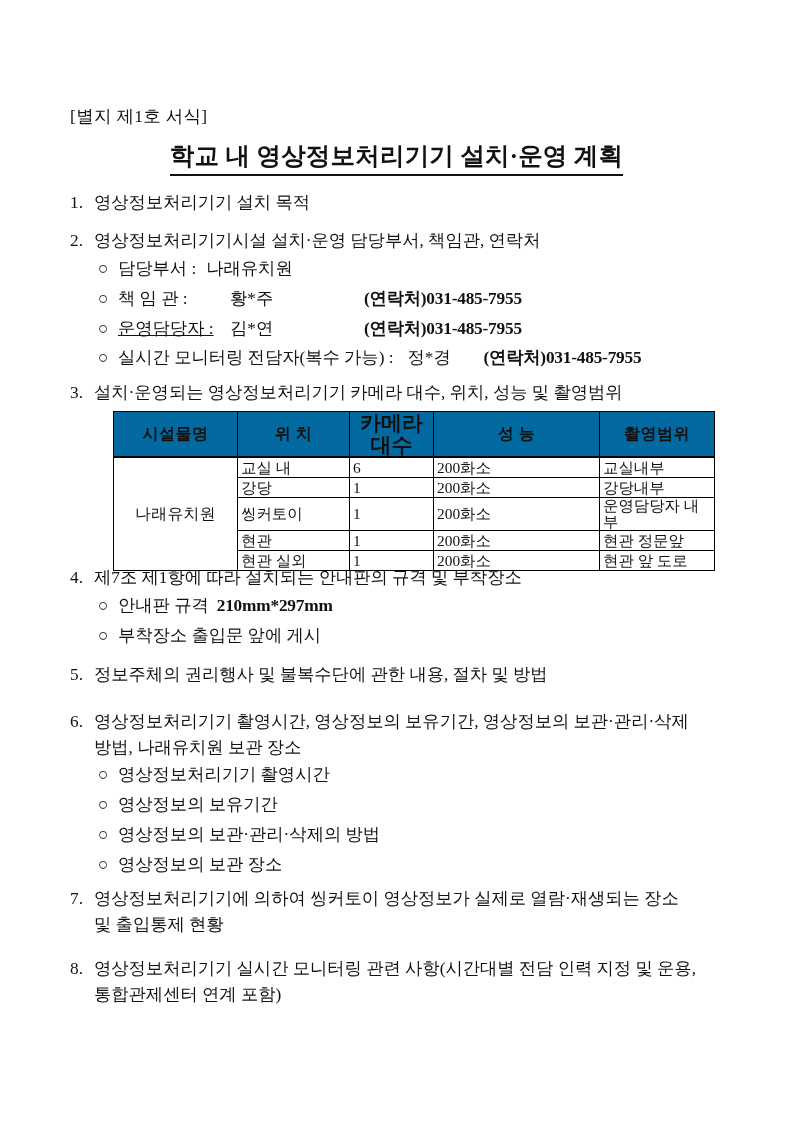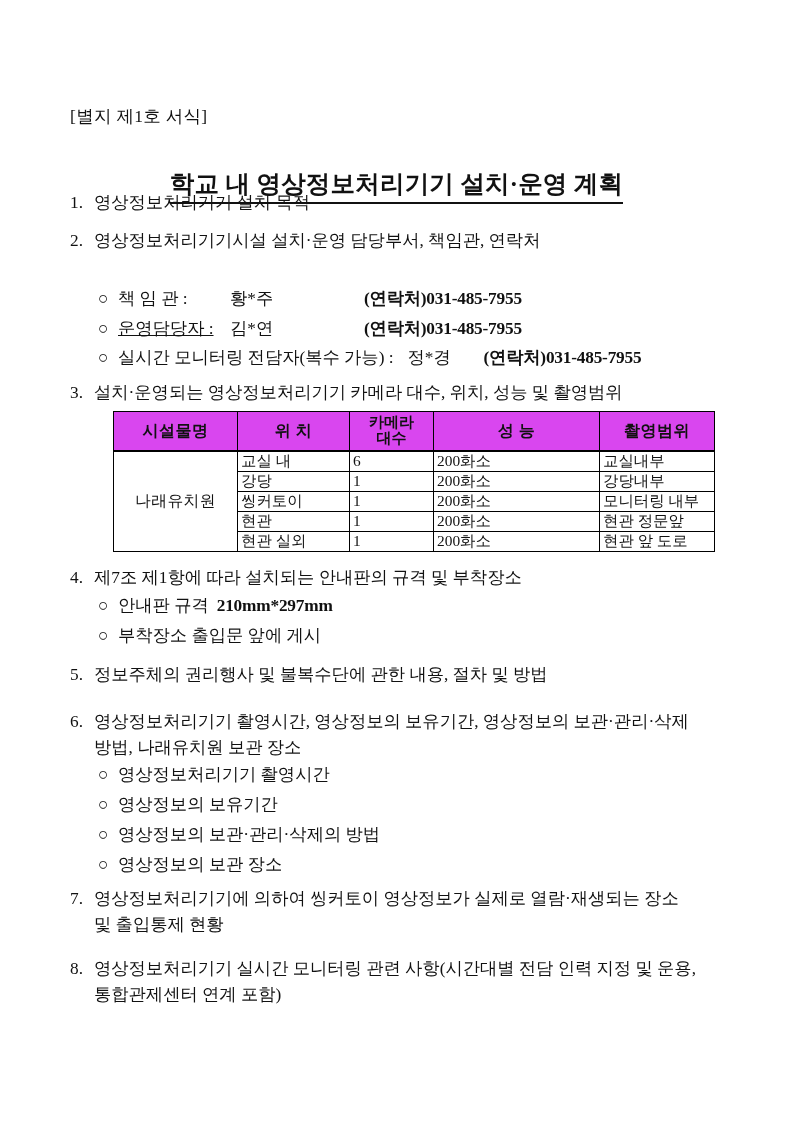--- a/index.html
+++ b/index.html
@@ -42,21 +42,20 @@
     width: 793px;
     text-align: center;
     font-size: 24.5px;
     font-weight: bold;
     letter-spacing: 0.2px;
   }
   .doc-title span {
     display: inline-block;
     border-bottom: 2.2px solid #111111;
     padding-bottom: 2px;
-    margin-top: 28px;
   }
 
   
   .clause {
     position: absolute;
     left: 70px;
     width: 660px;
     font-size: 17.3px;
     line-height: 1.52;
   }
@@ -114,31 +113,31 @@
     table-layout: fixed;
     font-size: 15.2px;
   }
   table.cam-table th,
   table.cam-table td {
     border: 1px solid #000000;
     padding: 0;
     vertical-align: middle;
   }
   table.cam-table thead th {
-    background: #d946ef;
+    background: #0369a1;
     font-weight: bold;
     text-align: center;
     height: 38px;
     font-size: 16px;
     line-height: 1.12;
     border-bottom: 2px solid #000000;
     letter-spacing: 0.5px;
   }
   table.cam-table thead th.two-line {
-    font-size: 15px;
+    font-size: 21px;
     letter-spacing: 0px;
     line-height: 1.05;
   }
   table.cam-table tbody td {
     height: 19px;
     font-size: 15.4px;
     line-height: 1.05;
   }
   table.cam-table tbody td.facility {
     text-align: center;
@@ -174,20 +173,23 @@
     </span>
   </div>
 
   <div class="clause" style="top:228px;">
     <span class="num">2.</span>
     <span class="body">
       <span class="line">영상정보처리기기시설 설치·운영 담당부서, 책임관, 연락처</span>
     </span>
   </div>
 
+  <div class="subitem" style="top:256px;">
+    <span class="bullet">○</span><span class="stxt">담당부서 :</span><span class="stxt" style="width:10px;"></span><span class="stxt">나래유치원</span>
+  </div>
 
   <div class="subitem" style="top:286px;">
     <span class="bullet">○</span><span class="stxt" style="width:112px;">책  임  관 :</span><span class="stxt" style="width:134px;">황*주</span><span class="stxt phone">(연락처)</span><span class="stxt phone">031-485-7955</span>
   </div>
 
   <div class="subitem" style="top:316px;">
     <span class="bullet">○</span><span class="stxt" style="width:112px;text-decoration:underline;">운영담당자 :</span><span class="stxt" style="width:134px;">김*연</span><span class="stxt phone">(연락처)</span><span class="stxt phone">031-485-7955</span>
   </div>
 
   <div class="subitem" style="top:345px;">
@@ -233,21 +235,21 @@
         <tr>
           <td class="left">강당</td>
           <td class="left">1</td>
           <td class="left">200화소</td>
           <td class="left">강당내부</td>
         </tr>
         <tr>
           <td class="left">씽커토이</td>
           <td class="left">1</td>
           <td class="left">200화소</td>
-          <td class="left">모니터링 내부</td>
+          <td class="left">운영담당자 내부</td>
         </tr>
         <tr>
           <td class="left">현관</td>
           <td class="left">1</td>
           <td class="left">200화소</td>
           <td class="left">현관 정문앞</td>
         </tr>
         <tr>
           <td class="left">현관 실외</td>
           <td class="left">1</td>

